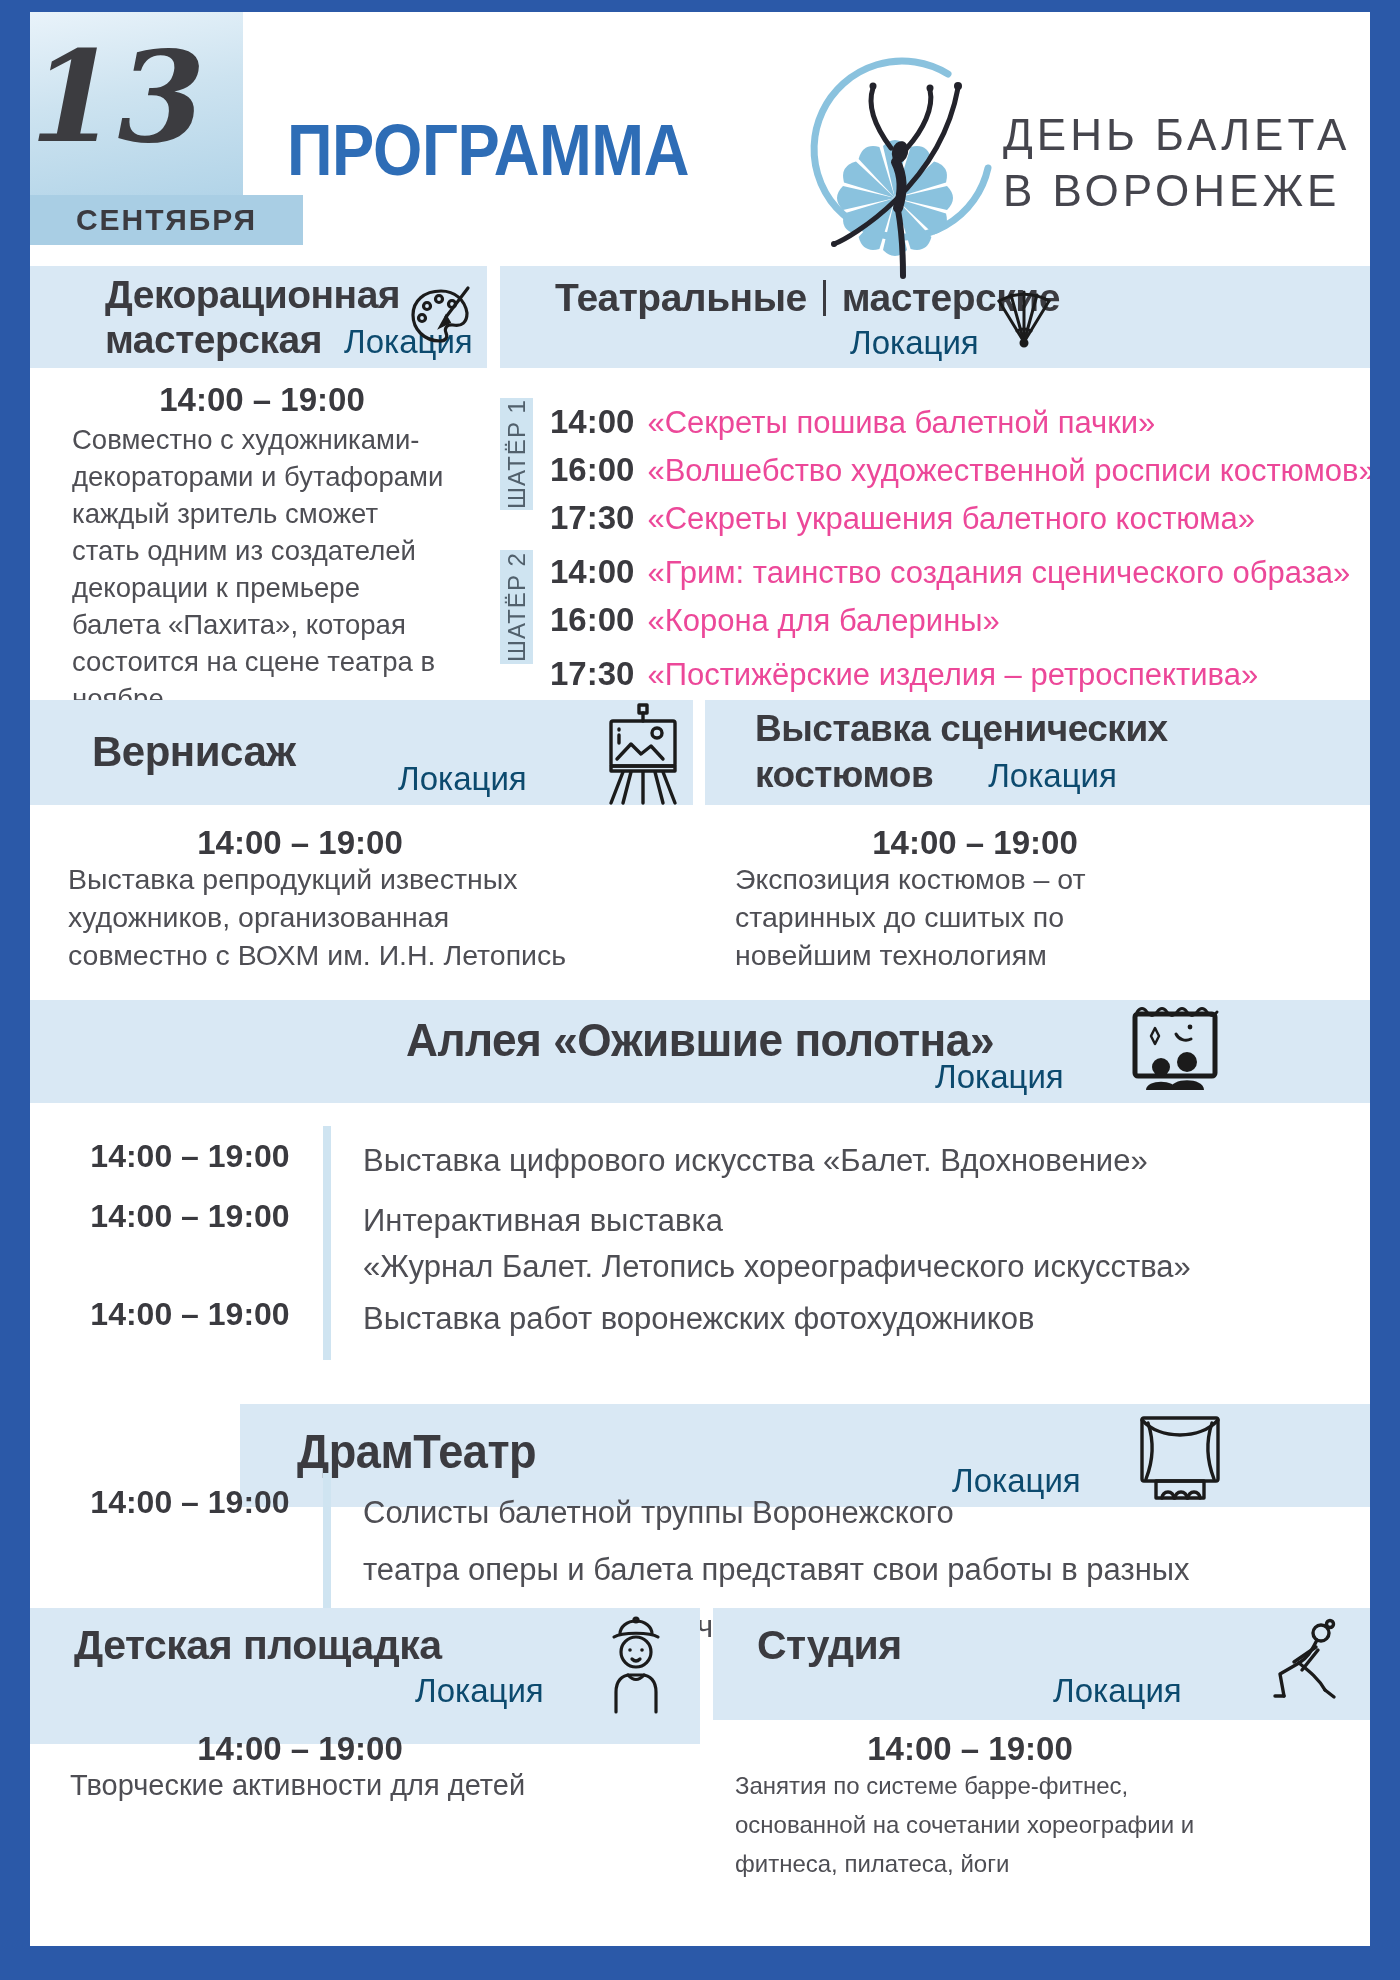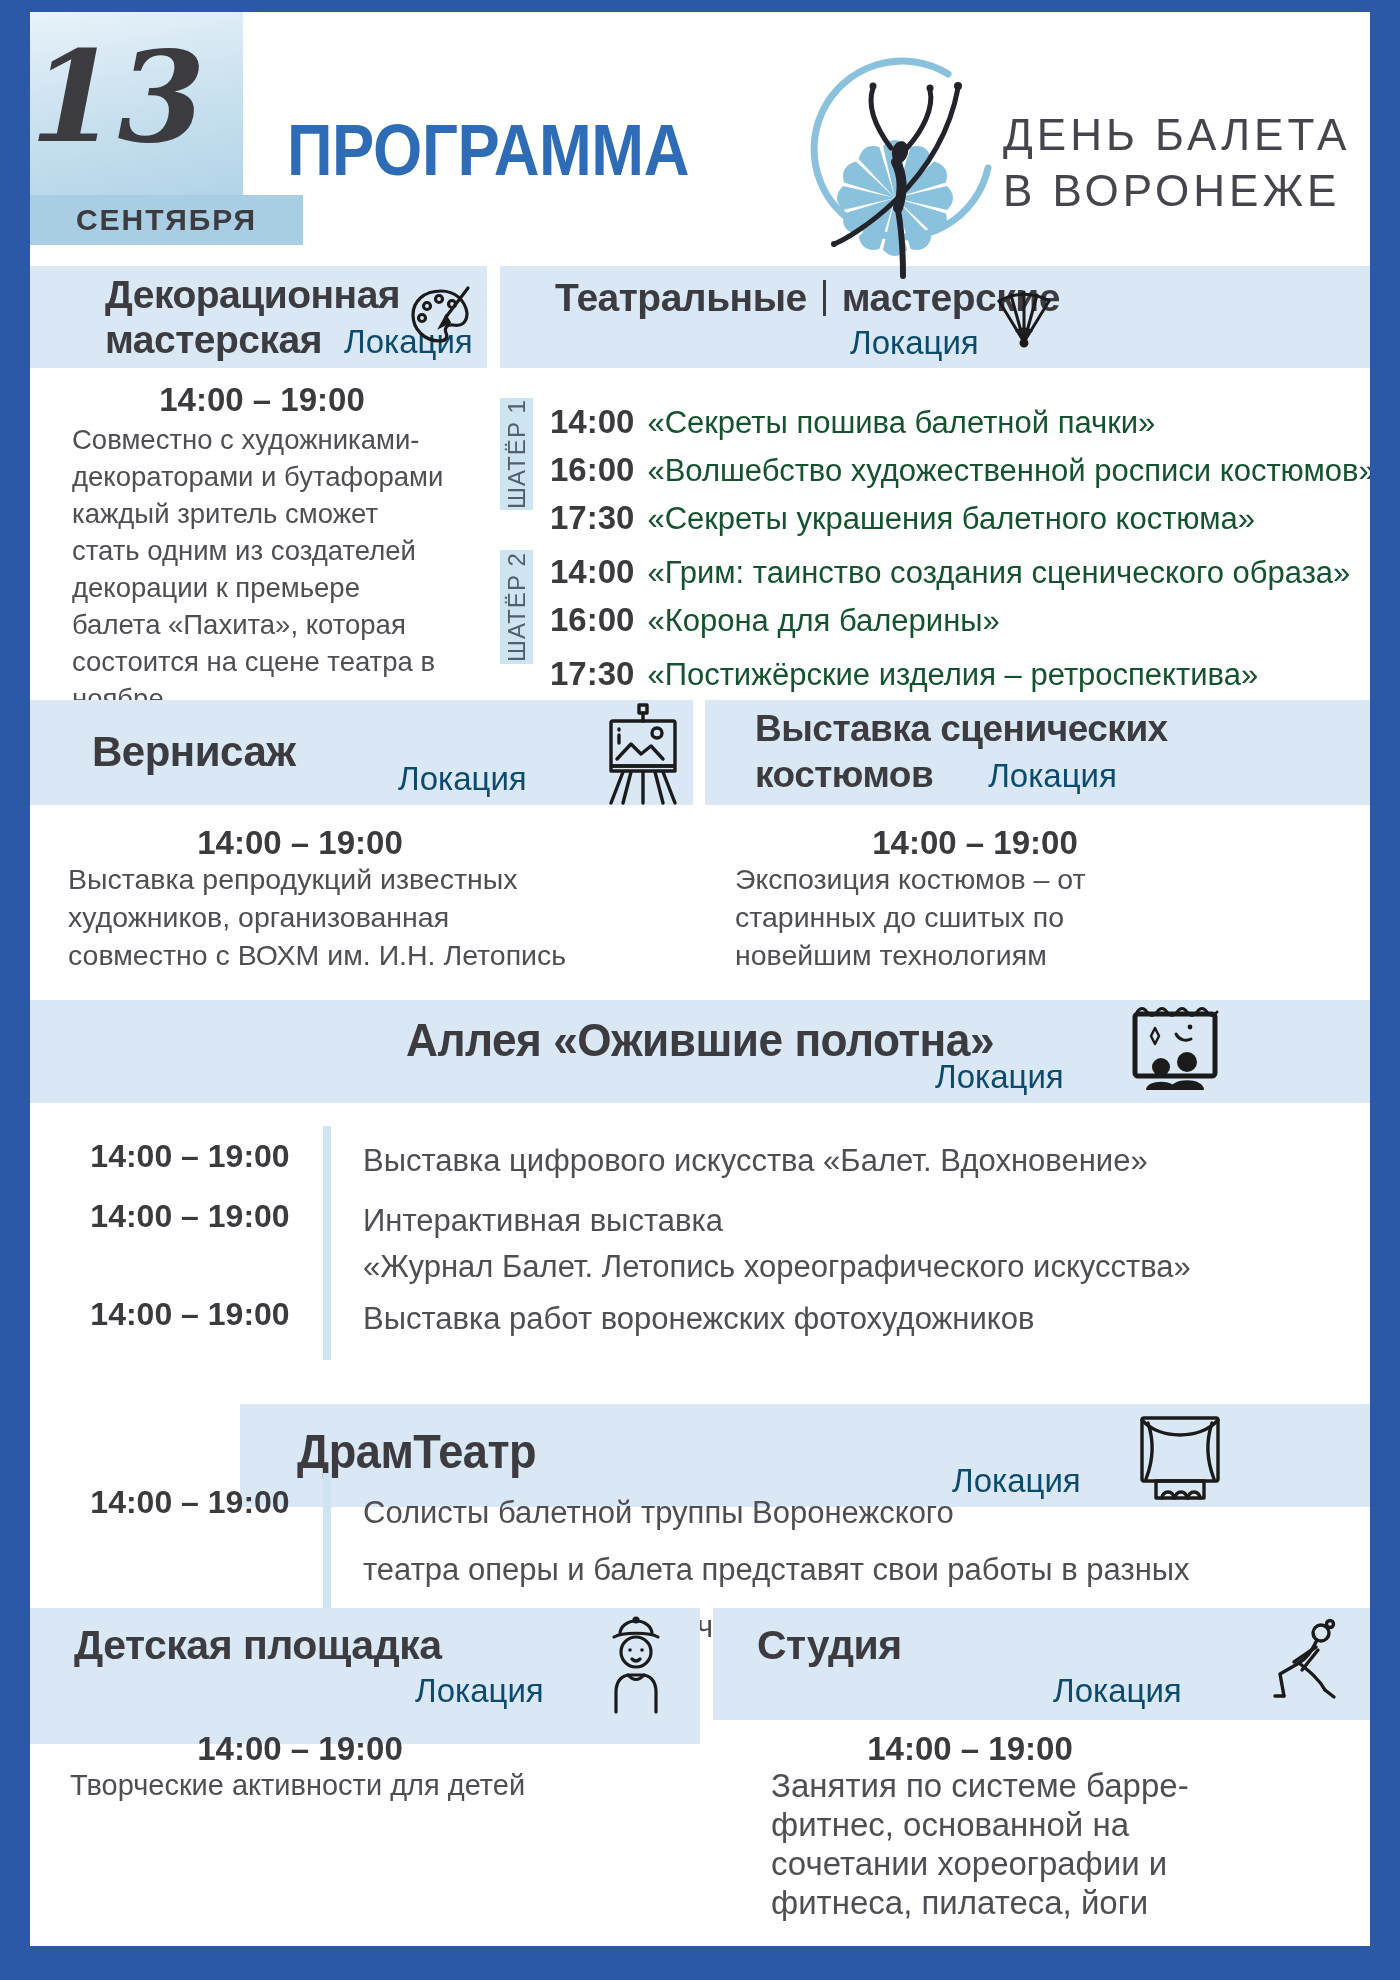--- a/index.html
+++ b/index.html
@@ -49,21 +49,21 @@
   .theater-loc{position:absolute;left:350px;top:58px;}
   .fan{position:absolute;left:487px;top:10px;}
   .decor-time{left:42px;top:369px;width:380px;text-align:center;}
   .decor-desc{left:42px;top:409px;width:380px;}
   .tent-label{width:33px;background:#cfe4f1;display:flex;align-items:center;justify-content:center;}
   .tent-label span{transform:rotate(-90deg);white-space:nowrap;font-size:24px;
     color:#51606c;letter-spacing:1px;}
   .t1{left:470px;top:386px;height:112px;}
   .t2{left:470px;top:538px;height:114px;}
   .ev-row{display:flex;align-items:baseline;gap:13px;white-space:nowrap;}
-  .ev-row .ev-title{font-size:31px;color:#14532d;}
+  .ev-row .ev-title{font-size:31px;color:#ec4899;}
   
   .vern-header{left:0;top:688px;width:663px;height:105px;}
   .vern-title{position:absolute;left:62px;top:28px;font-size:42px;}
   .vern-loc{position:absolute;left:368px;top:60px;}
   .easel{position:absolute;left:570px;top:2px;}
   .cost-header{left:675px;top:688px;width:759px;height:105px;}
   .cost-t1{position:absolute;left:50px;top:8px;font-size:37px;}
   .cost-line2{position:absolute;left:50px;top:54px;display:flex;align-items:baseline;font-size:37px;}
   .cost-line2 .location{margin-left:55px;}
   .tutu{position:absolute;right:14px;top:2px;}
@@ -93,21 +93,21 @@
   .kids-header{left:0;top:1596px;width:670px;height:136px;}
   .studio-header{left:683px;top:1596px;width:657px;height:112px;}
   .bh-title{position:absolute;left:44px;top:14px;font-size:41px;}
   .kids-loc{position:absolute;left:385px;top:64px;}
   .studio-loc{position:absolute;left:340px;top:64px;}
   .boy{position:absolute;left:572px;top:4px;}
   .stretch{position:absolute;left:548px;top:8px;}
   .kids-time{left:35px;top:1718px;width:470px;text-align:center;}
   .kids-desc{left:40px;top:1754px;width:620px;font-size:29px;line-height:39px;}
   .studio-time{left:700px;top:1718px;width:480px;text-align:center;}
-  .studio-desc{left:705px;top:1754px;width:520px;font-size:33px;line-height:39px;margin-left:36px;}
+  .studio-desc{left:705px;top:1754px;width:520px;font-size:24px;line-height:39px;}
 </style>
 </head>
 <body>
 
 <div class="page">
 
   <div class="abs badge">
     <div class="badge-day">13</div>
   </div>
   <div class="abs month">СЕНТЯБРЯ</div>

